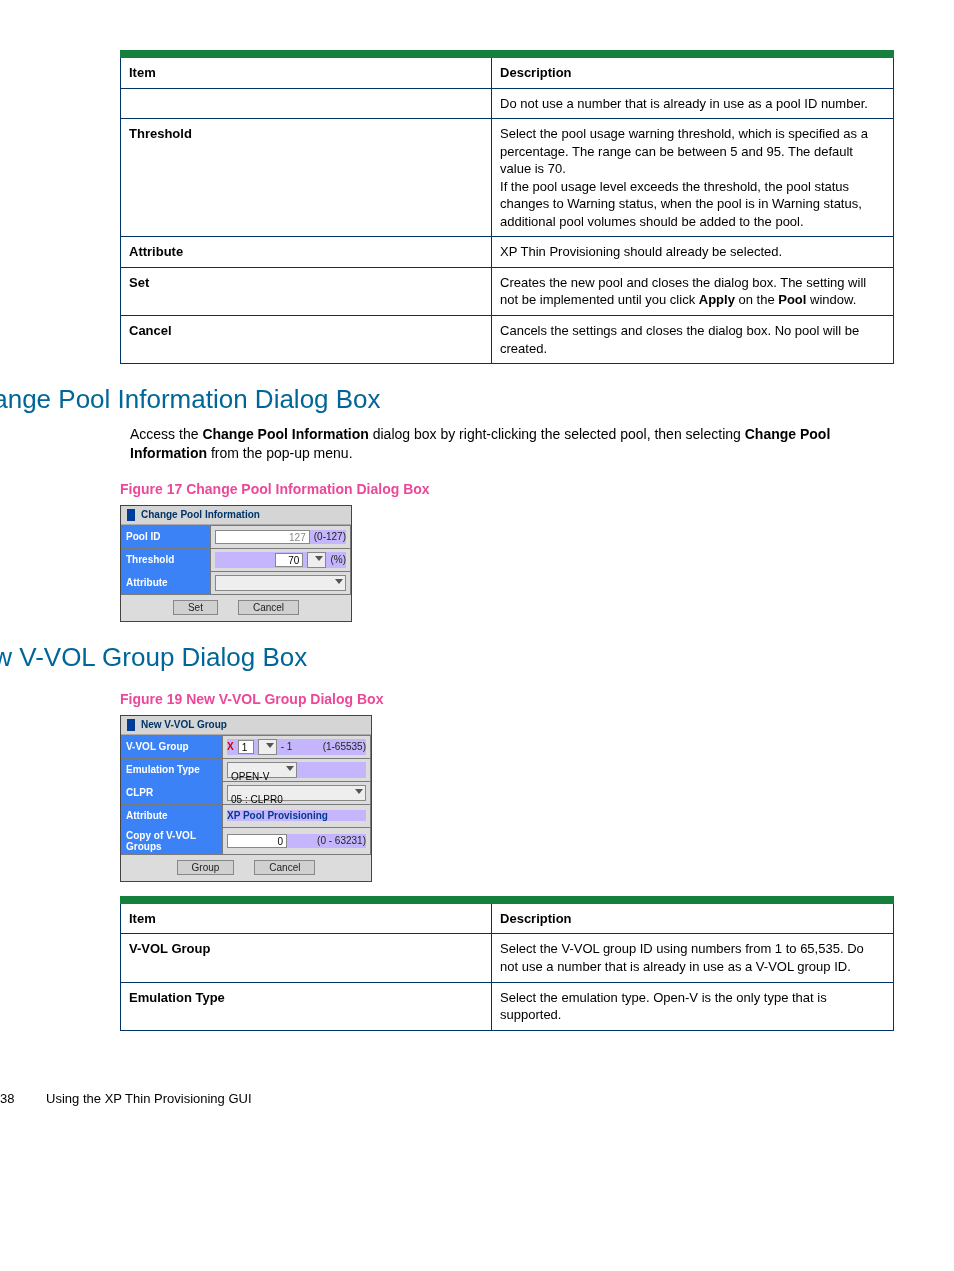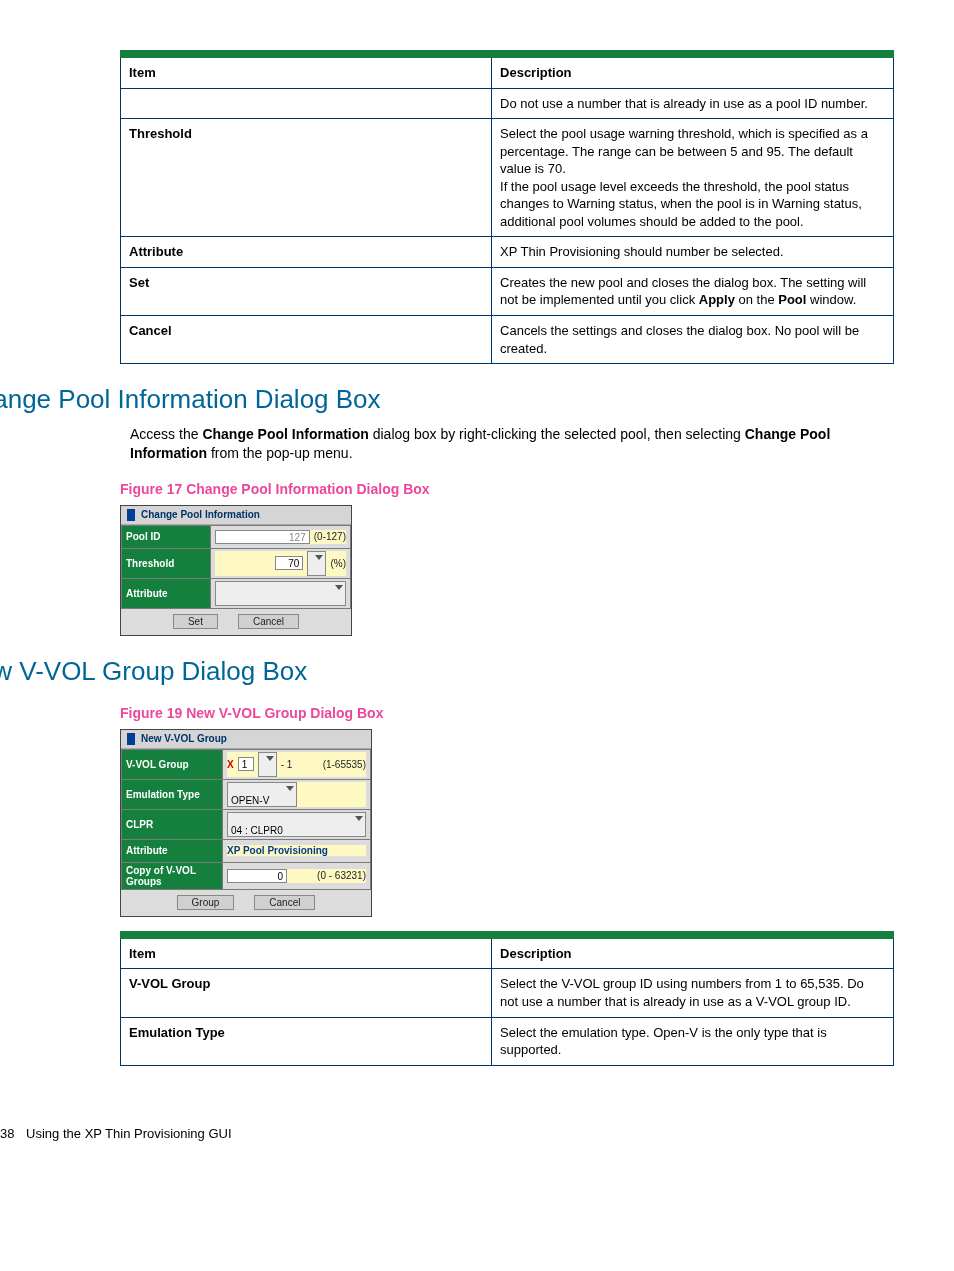--- a/index.html
+++ b/index.html
@@ -79,45 +79,45 @@
     width: 100%;
   }
   .dialog table.form td {
     border: 1px solid #7a7a7a;
     padding: 2px 4px;
     font-size: 10px;
     vertical-align: middle;
     height: 18px;
   }
   .dialog table.form td.flabel {
-    background: #15803d;
+    background: #3b82f6;
     color: #fff;
     font-weight: bold;
     width: 80px;
   }
   .dialog .fval {
-    background: #fef9c3;
+    background: #c4b5fd;
     display: flex;
     align-items: center;
     gap: 4px;
     width: 100%;
   }
   .dialog .input {
     background: #fff;
     border: 1px solid #888;
     padding: 0 3px;
     height: 14px;
     line-height: 14px;
     box-sizing: border-box;
   }
   .dialog .input.grey { color: #888; }
   .dialog .dropdown {
     background: #eee;
     border: 1px solid #888;
-    height: 25px;
+    height: 16px;
     width: 60px;
     position: relative;
     display: inline-flex;
     align-items: center;
     padding: 13px 14px 0 3px;
     box-sizing: border-box;
     font-size: 10px;
   }
   .dialog .dropdown::after {
     content: "";
@@ -146,21 +146,21 @@
 
   .dialog.d1 { width: 230px; }
   .dialog.d2 { width: 250px; }
   .dialog.d2 table.form td.flabel { width: 92px; }
 
   .footer {
     margin-top: 60px;
     margin-left: -40px;
     font-size: 13px;
   }
-  .footer .pn { margin-right: 8px; }
+  .footer .pn { margin-right: 28px; }
 </style>
 </head>
 <body>
 
 <div class="content">
 
   <table class="desc">
     <thead>
       <tr>
         <th>Item</th>
@@ -171,21 +171,21 @@
         <tr>
           <td>&nbsp;</td>
           <td class="plain">Do not use a number that is already in use as a pool ID number.</td>
         </tr>
         <tr>
           <td>Threshold</td>
           <td class="plain">Select the pool usage warning threshold, which is specified as a percentage. The range can be between 5 and 95. The default value is 70.<br>If the pool usage level exceeds the threshold, the pool status changes to Warning status, when the pool is in Warning status, additional pool volumes should be added to the pool.</td>
         </tr>
         <tr>
           <td>Attribute</td>
-          <td class="plain">XP Thin Provisioning should number be selected.</td>
+          <td class="plain">XP Thin Provisioning should already be selected.</td>
         </tr>
         <tr>
           <td>Set</td>
           <td class="plain">Creates the new pool and closes the dialog box. The setting will not be implemented until you click <b>Apply</b> on the <b>Pool</b> window.</td>
         </tr>
         <tr>
           <td>Cancel</td>
           <td class="plain">Cancels the settings and closes the dialog box. No pool will be created.</td>
         </tr>
       </tbody>
@@ -271,21 +271,21 @@
         <td>
           <div class="fval">
             <span class="dropdown" style="width:70px">OPEN-V</span>
           </div>
         </td>
       </tr>
       <tr>
         <td class="flabel">CLPR</td>
         <td>
           <div class="fval">
-            <span class="dropdown" style="flex:1">04 : CLPR0</span>
+            <span class="dropdown" style="flex:1">05 : CLPR0</span>
           </div>
         </td>
       </tr>
       <tr>
         <td class="flabel">Attribute</td>
         <td>
           <div class="fval">
             <span style="color:#003b8e;font-weight:bold">XP Pool Provisioning</span>
           </div>
         </td>

